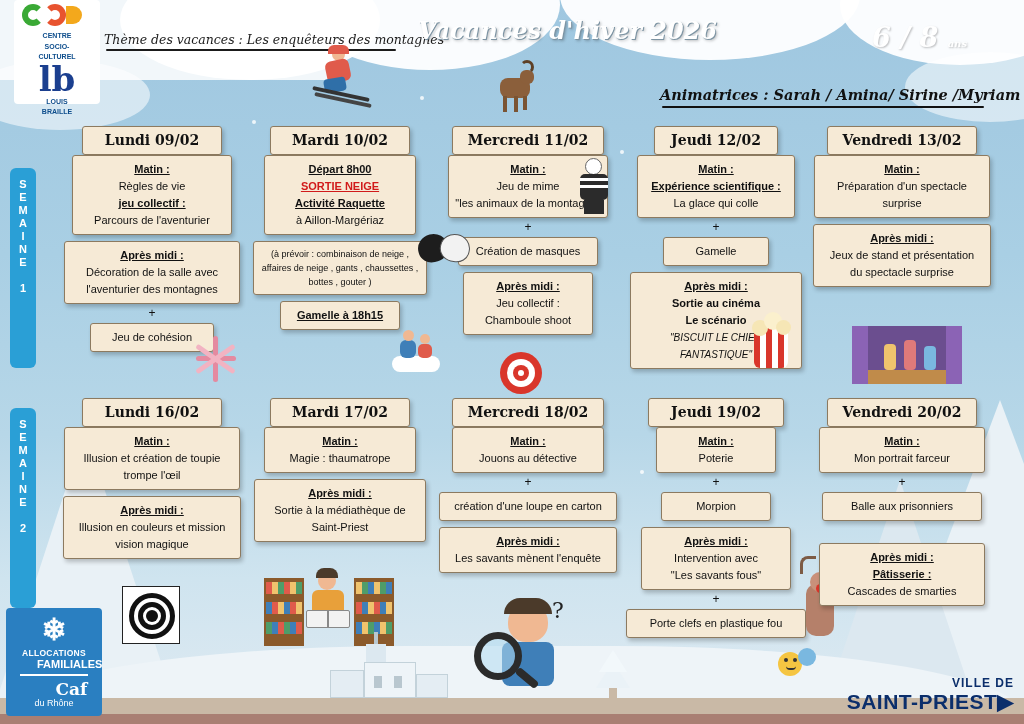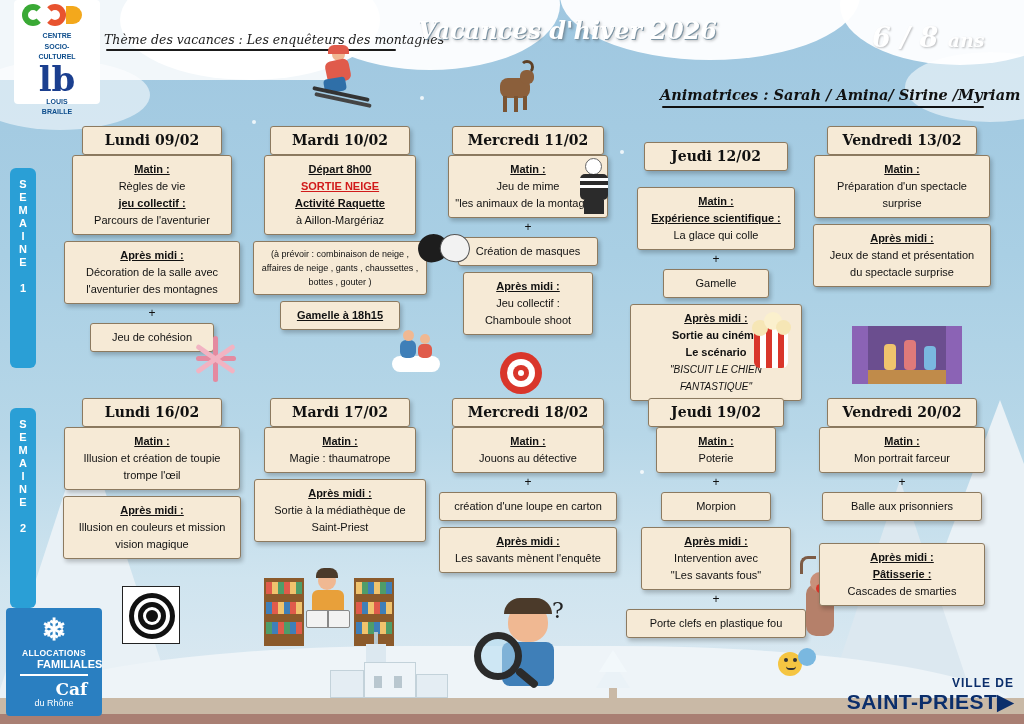--- a/index.html
+++ b/index.html
@@ -99,21 +99,21 @@
     white-space: nowrap;
   }
   .age-badge {
     position: absolute; left: 872px; top: 22px;
     font-family: "DejaVu Serif", serif;
     font-size: 27px; font-style: italic; font-weight: bold;
     color: #ffffff;
     text-shadow: 1px 1px 2px rgba(0,0,0,.25);
     white-space: nowrap;
   }
-  .age-badge small { font-size: 19px; }
+  .age-badge small { font-size: 10px; }
   .anim-text {
     position: absolute; left: 660px; top: 86px;
     font-family: "DejaVu Serif", serif;
     font-style: italic; font-weight: bold;
     font-size: 14.5px; color: #111;
     white-space: nowrap;
   }
   .anim-underline {
     position: absolute; left: 662px; top: 106px;
     width: 322px; height: 2px; background: #111; border-radius: 2px;
@@ -365,21 +365,21 @@
   </div>
 
   <div class="art" style="left:500px; top:352px; width:42px; height:42px;">
     <div style="position:absolute;left:0;top:0;width:42px;height:42px;border-radius:50%;background:#d9362b;"></div>
     <div style="position:absolute;left:7px;top:7px;width:28px;height:28px;border-radius:50%;background:#fff;"></div>
     <div style="position:absolute;left:13px;top:13px;width:16px;height:16px;border-radius:50%;background:#d9362b;"></div>
     <div style="position:absolute;left:18px;top:18px;width:6px;height:6px;border-radius:50%;background:#fff;"></div>
   </div>
 
   <div class="col" style="left:626px; top:126px;">
-    <div class="daycard dayhead" style="width:144px; margin:16px auto;">Jeudi 12/02</div>
+    <div class="daycard dayhead" style="width:124px; margin:0 auto;">Jeudi 12/02</div>
     <div class="daycard block" style="width:158px; margin:0 auto 2px auto;">
       <span class="l u">Matin :</span>
       <span class="l u">Expérience scientifique :</span>
       <span class="l">La glace qui colle</span>
     </div>
     <div class="plus">+</div>
     <div class="daycard block" style="width:106px; margin:0 auto 6px auto;">
       <span class="l">Gamelle</span>
     </div>
     <div class="daycard block" style="width:172px; margin:0 auto;">

